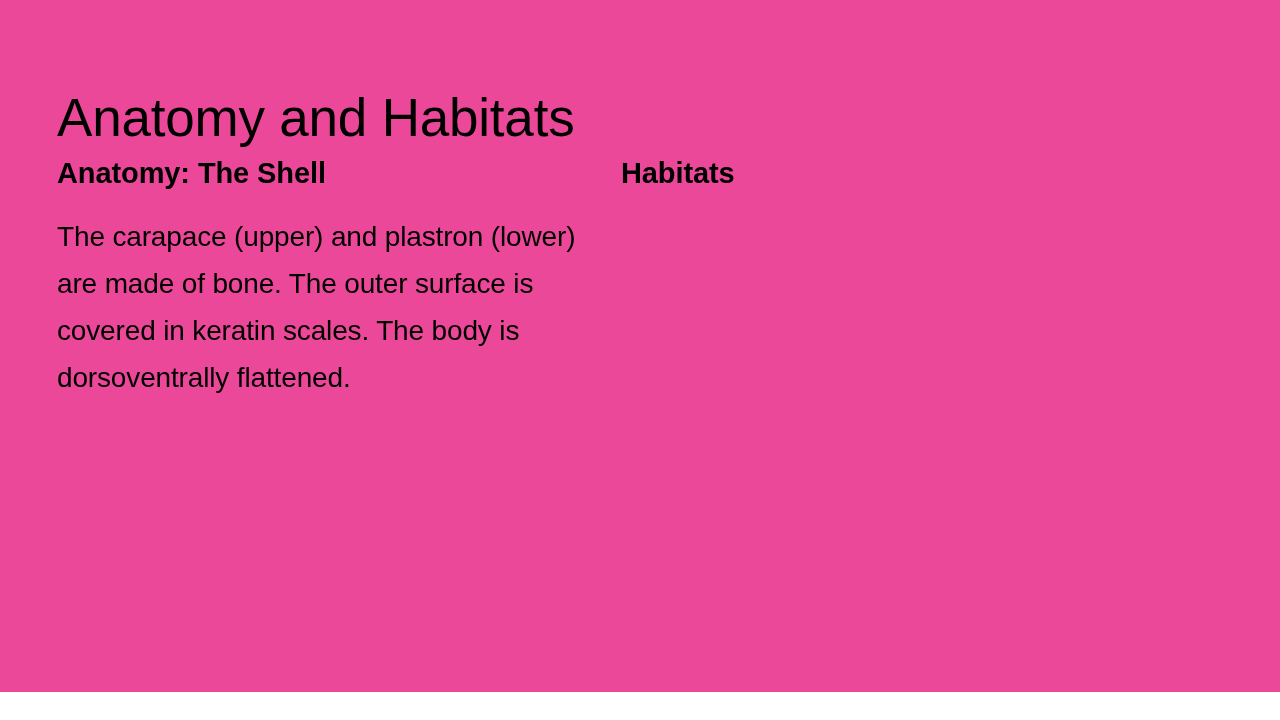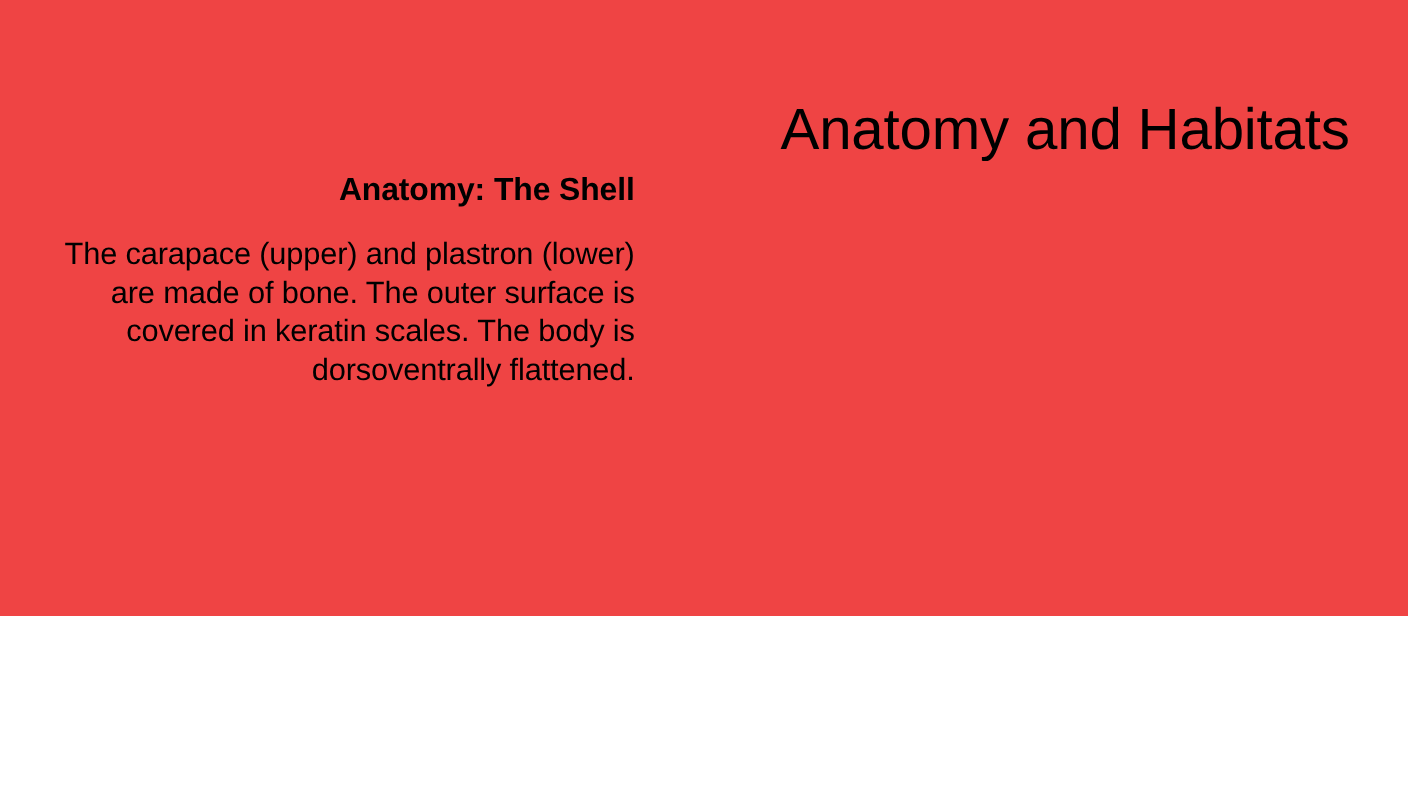--- a/index.html
+++ b/index.html
@@ -12,24 +12,23 @@
     height: 720px;
     background: #ffffff;
     font-family: "Liberation Sans", sans-serif;
     color: #000000;
     overflow: hidden;
   }
 
   .slide {
     position: relative;
     width: 1280px;
-    height: 560px;
-    background: #ef4444;
+    height: 692px;
+    background: #ec4899;
     box-sizing: border-box;
-    text-align: right;
   }
 
   .slide-title {
     position: absolute;
     left: 57px;
     top: 52px;
     width: 1170px;
     font-size: 53px;
     font-weight: 300;
     line-height: 1.12;
@@ -59,37 +58,38 @@
     font-weight: 700;
     line-height: 1.25;
     letter-spacing: -0.1px;
     color: #000000;
     margin: 0 0 22px 0;
   }
 
   .column-body {
     font-size: 28px;
     font-weight: 400;
-    line-height: 35px;
+    line-height: 47px;
     letter-spacing: -0.15px;
     color: #000000;
     margin: 0;
   }
 </style>
 </head>
 <body>
 
 <div class="slide">
 
   <h1 class="slide-title">Anatomy and Habitats</h1>
 
   <div class="columns">
 
     <div class="column">
       <h2 class="column-heading">Anatomy: The Shell</h2>
       <p class="column-body">The carapace (upper) and plastron (lower) are made of bone. The outer surface is covered in keratin scales. The body is dorsoventrally flattened.</p>
     </div>
 
     <div class="column">
+      <h2 class="column-heading">Habitats</h2>
     </div>
 
   </div>
 </div>
 
 </body></html>

